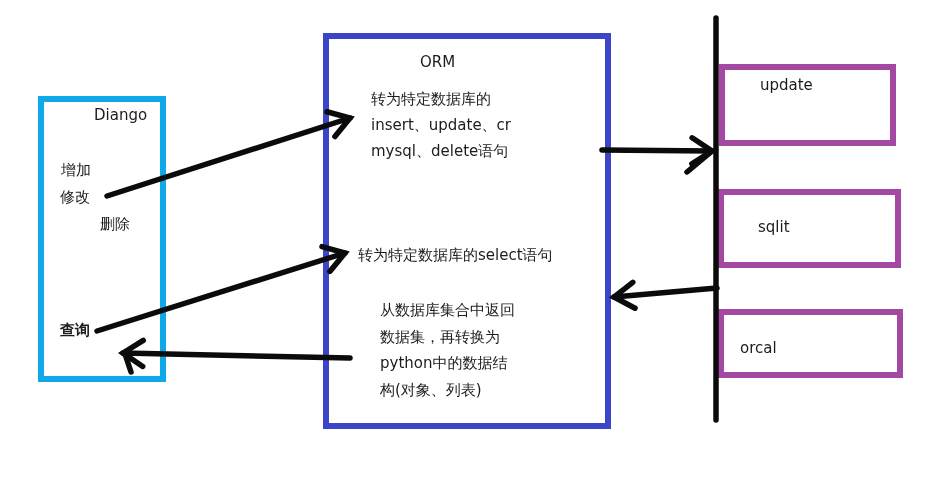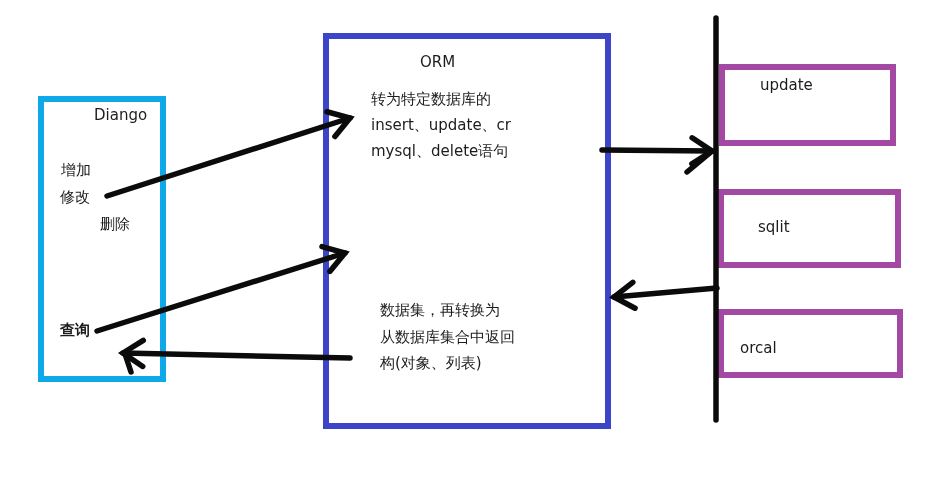--- a/index.html
+++ b/index.html
@@ -45,23 +45,25 @@
   <div class="t" style="left:72px;top:211px;margin-left:28px;">删除</div>
   <div class="t" style="left:60px;top:317px;font-weight:bold;">查询</div>
 
   <div class="box orm"></div>
   <div class="t" style="left:420px;top:49px;">ORM</div>
   <div class="t para" style="left:371px;top:86px;line-height:26px;">
     <div>转为特定数据库的</div>
     <div>insert、update、cr</div>
     <div>mysql、delete语句</div>
   </div>
+  <div class="t" style="left:358px;top:242px;">转为特定数据库的select语句</div>
   <div class="t para" style="left:380px;top:297px;line-height:26.5px;">
+    <div>从数据库集合中返回</div>
     <div>数据集，再转换为</div>
-    <div>从数据库集合中返回</div>
+    <div>python中的数据结</div>
     <div>构(对象、列表)</div>
   </div>
 
   <div class="box db mysql"></div>
   <div class="t" style="left:760px;top:72px;">update</div>
   <div class="box db sqlit"></div>
   <div class="t" style="left:758px;top:198px;margin-top:16px;">sqlit</div>
   <div class="box db orcal"></div>
   <div class="t" style="left:740px;top:335px;">orcal</div>
 

